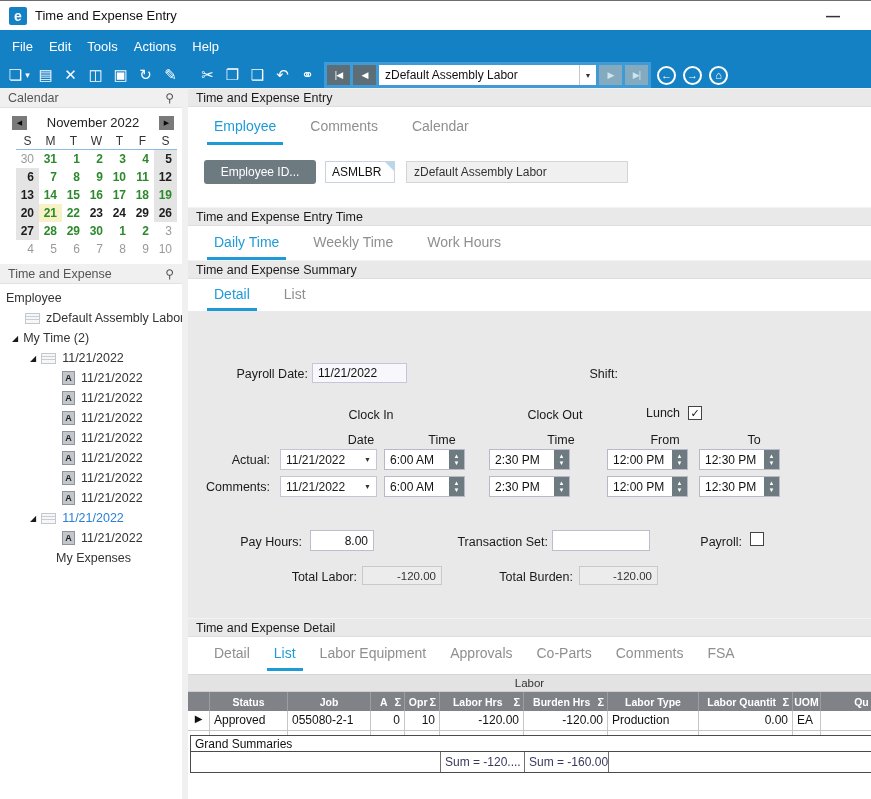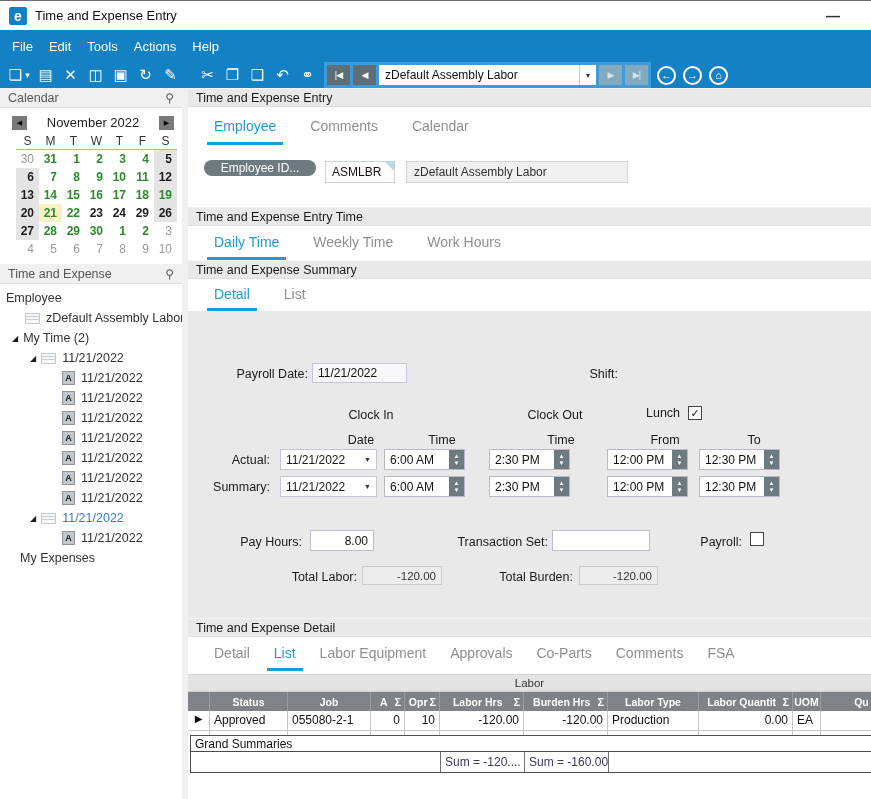--- a/index.html
+++ b/index.html
@@ -71,21 +71,21 @@
   .tabstrip.mid { height: 34px; padding-top: 8px; }
   .tabstrip.small { height: 32px; padding-top: 7px; }
   .tabstrip.tight { gap: 24px; height: 34px; padding-top: 8px; }
   .tab { font-size: 14px; color: #8f8f8f; position: relative; padding-bottom: 6px; white-space: nowrap; }
   .tab.active { color: #1e9bd7; }
   .tab.active::after { content: ""; position: absolute; left: -7px; right: -7px; bottom: 0; height: 3px; background: #1e9bd7; }
 
   
   .emp-area { height: 62px; position: relative; background: #fff; flex: none; }
   .gray-btn { position: absolute; background: #6d7a80; color: #fff; border: none; border-radius: 3px; font-size: 12px; font-family: "Liberation Sans", sans-serif; }
-  .emp-btn { left: 16px; top: 15px; width: 112px; height: 16px; border-radius: 8px; }
+  .emp-btn { left: 16px; top: 15px; width: 112px; height: 24px; }
   .asmlbr { position: absolute; left: 137px; top: 16px; width: 70px; height: 22px; border: 1px solid #c9d2dd; background: #fff; font-size: 12px; color: #111; display: flex; align-items: center; padding-left: 6px; }
   .asmlbr::after { content: ""; position: absolute; right: 0; top: 0; border-left: 9px solid transparent; border-top: 9px solid #b8d7ea; }
   .zdefault { position: absolute; left: 218px; top: 16px; width: 222px; height: 22px; background: #f0f0f0; border: 1px solid #d4d4d4; color: #333; font-size: 12px; display: flex; align-items: center; padding-left: 7px; }
 
   
   .form-area { height: 307px; position: relative; background: #e9e9e9; flex: none; font-size: 12.5px; color: #1a1a1a; }
   .flabel { position: absolute; text-align: right; }
   .fcenter { position: absolute; text-align: center; }
   .finput { position: absolute; background: #fff; border: 1px solid #bdbdcd; font-size: 12px; color: #111; display: flex; align-items: center; padding: 0 5px; }
   .finput.ro { background: #ececec; border-color: #c9c9c9; color: #333; justify-content: flex-end; font-size: 11.5px; }
@@ -290,21 +290,21 @@
           </div>
           <div class="tree-row sel" style="padding-left: 30px;">
             <span class="tree-exp">◢</span>
             <span class="icon-stack"></span>
             <span class="tree-label">11/21/2022</span>
           </div>
           <div class="tree-row" style="padding-left: 62px;">
             <span class="icon-doca">A</span>
             <span class="tree-label">11/21/2022</span>
           </div>
-          <div class="tree-row" style="padding-left: 20px;">
+          <div class="tree-row" style="padding-left: 11px; margin-left: 45px;">
             <span class="tree-label">My Expenses</span>
           </div>
         </div>
     </div>
 
     <div class="splitter"></div>
 
     <div class="main">
       <div class="section-band">
         <span>Time and Expense Entry</span>
@@ -368,21 +368,21 @@
           </span>
         <span class="timefield" style="left:419px;top:138px">
             <span class="tf-val">12:00 PM</span>
             <span class="spin"></span>
           </span>
         <span class="timefield" style="left:511px;top:138px">
             <span class="tf-val">12:30 PM</span>
             <span class="spin"></span>
           </span>
 
-        <span class="flabel" style="left:10px;top:169px;width:72px">Summary:</span>
+        <span class="flabel" style="left:10px;top:169px;width:72px">Comments:</span>
         <span class="datecombo" style="left:92px;top:165px">11/21/2022</span>
         <span class="timefield" style="left:196px;top:165px">
             <span class="tf-val">6:00 AM</span>
             <span class="spin"></span>
           </span>
         <span class="timefield" style="left:301px;top:165px">
             <span class="tf-val">2:30 PM</span>
             <span class="spin"></span>
           </span>
         <span class="timefield" style="left:419px;top:165px">

